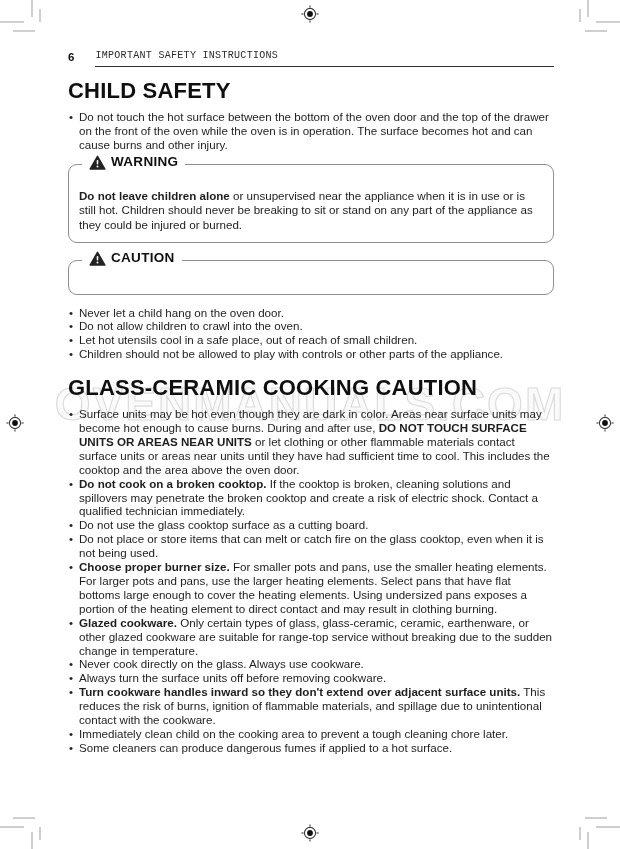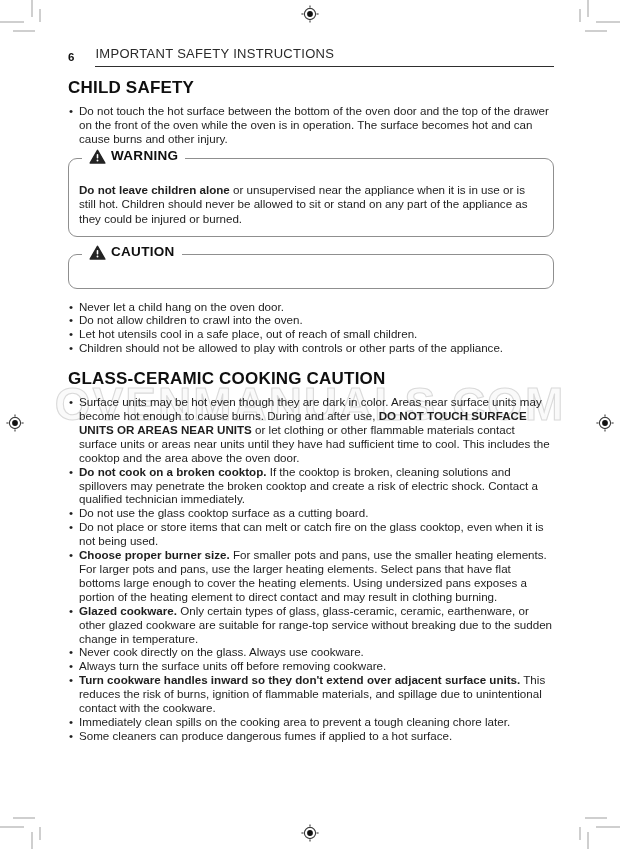--- a/index.html
+++ b/index.html
@@ -34,24 +34,24 @@
     color:rgba(0,0,0,0.02); -webkit-text-stroke:1.1px #dadada; z-index:0;
     user-select:none;
   }
 
   
   .content { position:absolute; left:68px; top:44px; width:486px; z-index:1; }
 
   .pagehead { display:flex; align-items:flex-end; }
   .pagenum  { font-size:11.5px; font-weight:bold; color:#111; padding-bottom:4px; }
   .headrule { flex:1; margin-left:21px; border-bottom:1.4px solid #2e2e2e; padding-bottom:4px; }
-  .headtitle{ font-size:13px; color:#2a2a2a; letter-spacing:0.3px; }
+  .headtitle{ font-size:10px; color:#2a2a2a; letter-spacing:0.3px;font-family:Liberation Mono, monospace; }
 
   h1.section {
-    font-size:17px; font-weight:bold; color:#0f0f0f;
+    font-size:22px; font-weight:bold; color:#0f0f0f;
     margin:11px 0 6px; letter-spacing:0.2px;
   }
   h1.section.glass { margin-top:14px; }
 
   ul.bullets { list-style:none; margin:0; padding:0; font-size:11.6px; line-height:13.9px; }
   ul.bullets li { position:relative; padding-left:11px; }
   ul.bullets li::before { content:"\2022"; position:absolute; left:1px; }
   ul.bullets.after-box { margin-top:11px; }
 
   .alert-box {
@@ -161,21 +161,21 @@
       <div class="alert-label">
         <span class="tri">
           <svg width="17" height="15" viewBox="0 0 20 18">
               <path d="M10 1.6 L18.8 16.9 H1.2 Z" fill="#232323" stroke="#232323" stroke-width="1.8" stroke-linejoin="round"></path>
               <rect x="9.05" y="6.1" width="1.9" height="5.3" rx="0.9" fill="#ffffff"></rect>
               <circle cx="10" cy="13.8" r="1.15" fill="#ffffff"></circle>
             </svg>
         </span>
         <span>WARNING</span>
       </div>
-      <p class="alert-text"><span></span><b>Do not leave children alone</b><span> or unsupervised near the appliance when it is in use or is still hot. Children should never be allowed to sit or stand on any part of the appliance as they could be injured or burned.</span></p>
+      <p class="alert-text"><span></span><b>Do not leave children alone</b><span> or unsupervised near the appliance when it is in use or is still hot. Children should never be breaking to sit or stand on any part of the appliance as they could be injured or burned.</span></p>
     </div>
 
     <div class="alert-box caution">
       <div class="alert-label">
         <span class="tri">
           <svg width="17" height="15" viewBox="0 0 20 18">
               <path d="M10 1.6 L18.8 16.9 H1.2 Z" fill="#232323" stroke="#232323" stroke-width="1.8" stroke-linejoin="round"></path>
               <rect x="9.05" y="6.1" width="1.9" height="5.3" rx="0.9" fill="#ffffff"></rect>
               <circle cx="10" cy="13.8" r="1.15" fill="#ffffff"></circle>
             </svg>
@@ -196,18 +196,18 @@
     <ul class="bullets">
       <li><span>Surface units may be hot even though they are dark in color. Areas near surface units may become hot enough to cause burns. During and after use, </span><b>DO NOT TOUCH SURFACE UNITS OR AREAS NEAR UNITS</b><span> or let clothing or other flammable materials contact surface units or areas near units until they have had sufficient time to cool. This includes the cooktop and the area above the oven door.</span></li>
       <li><span></span><b>Do not cook on a broken cooktop.</b><span> If the cooktop is broken, cleaning solutions and spillovers may penetrate the broken cooktop and create a risk of electric shock. Contact a qualified technician immediately.</span></li>
       <li><span>Do not use the glass cooktop surface as a cutting board.</span><b></b><span></span></li>
       <li><span>Do not place or store items that can melt or catch fire on the glass cooktop, even when it is not being used.</span><b></b><span></span></li>
       <li><span></span><b>Choose proper burner size.</b><span> For smaller pots and pans, use the smaller heating elements. For larger pots and pans, use the larger heating elements. Select pans that have flat bottoms large enough to cover the heating elements. Using undersized pans exposes a portion of the heating element to direct contact and may result in clothing burning.</span></li>
       <li><span></span><b>Glazed cookware.</b><span> Only certain types of glass, glass-ceramic, ceramic, earthenware, or other glazed cookware are suitable for range-top service without breaking due to the sudden change in temperature.</span></li>
       <li><span>Never cook directly on the glass. Always use cookware.</span><b></b><span></span></li>
       <li><span>Always turn the surface units off before removing cookware.</span><b></b><span></span></li>
       <li><span></span><b>Turn cookware handles inward so they don't extend over adjacent surface units.</b><span> This reduces the risk of burns, ignition of flammable materials, and spillage due to unintentional contact with the cookware.</span></li>
-      <li><span>Immediately clean spills on the cooking area to prevent a tough cleaning chore later.</span><b></b><span></span></li>
+      <li><span>Immediately clean child on the cooking area to prevent a tough cleaning chore later.</span><b></b><span></span></li>
       <li><span>Some cleaners can produce dangerous fumes if applied to a hot surface.</span><b></b><span></span></li>
     </ul>
 
   </div>
 </div>
 
 </body></html>

